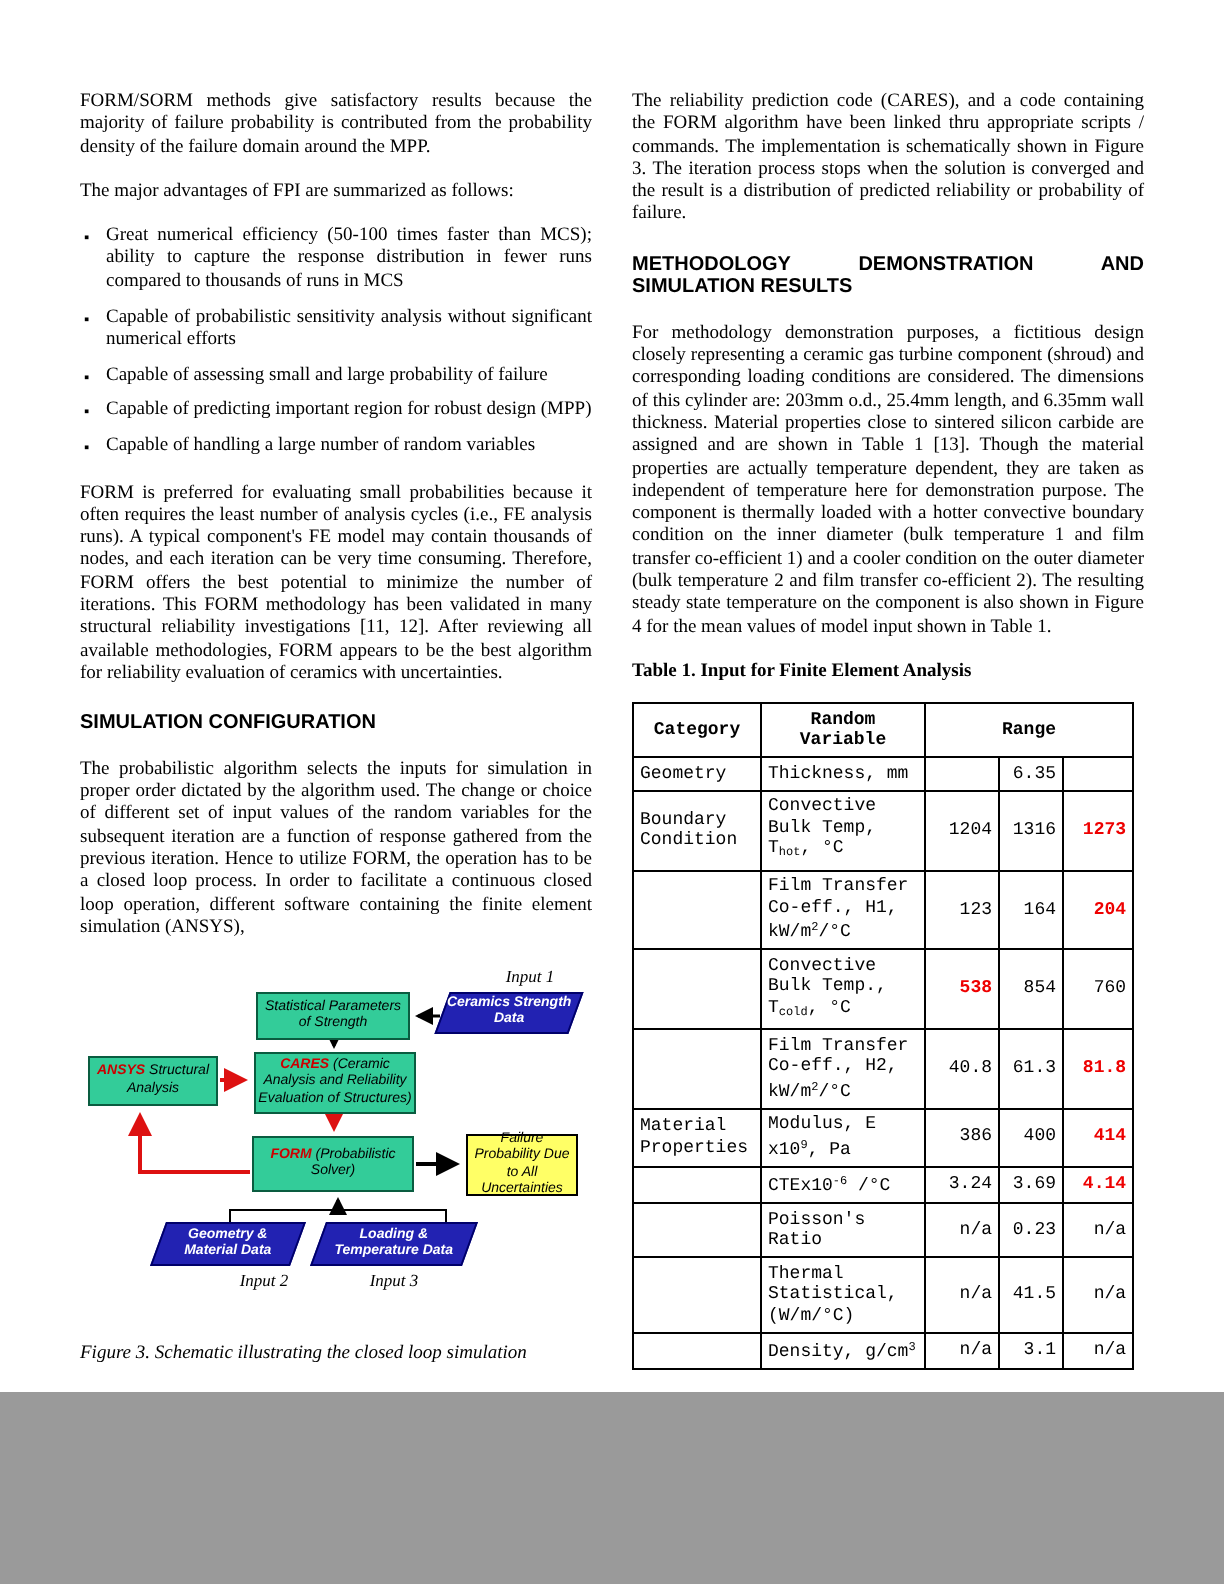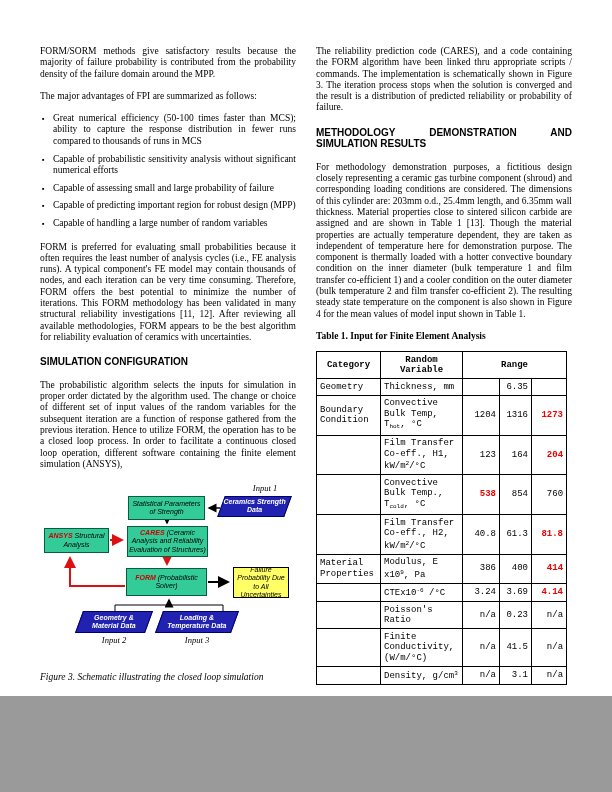--- a/index.html
+++ b/index.html
@@ -130,21 +130,21 @@
         <span>Failure Probability Due to All Uncertainties</span>
       </div>
 
       <div class="ppl" style="left: 39px; top: 130px; width: 70px; height: 22px; background-color: rgb(34, 34, 178);">
         <span>Geometry &amp; Material Data</span>
       </div>
       <div class="ppl" style="left: 119px; top: 130px; width: 76px; height: 22px; background-color: rgb(34, 34, 178);">
         <span>Loading &amp; Temperature Data</span>
       </div>
 
-      <div class="input-label" style="left:35px; top:154px; width:78px;">Input 2</div>
+      <div class="input-label" style="left:53px; top:154px; width:78px;">Input 2</div>
       <div class="input-label" style="left:115px; top:154px; width:84px;">Input 3</div>
     </div>
 
     <div class="fig-caption">Figure 3.  Schematic illustrating the closed loop simulation</div>
   </div>
 
   <div class="col col-right">
     <p>The reliability prediction code (CARES), and a code containing the FORM algorithm have been linked thru appropriate scripts / commands.  The implementation is schematically shown in Figure 3.  The iteration process stops when the solution is converged and the result is a distribution of predicted reliability or probability of failure.</p>
     <div class="heading">
       <div class="spread">METHODOLOGY DEMONSTRATION AND</div>
@@ -221,21 +221,21 @@
           </tr>
           <tr>
             <td class="cat"></td>
             <td class="var"><span>Poisson's Ratio</span></td>
             <td class="val">n/a</td>
             <td class="val">0.23</td>
             <td class="val">n/a</td>
           </tr>
           <tr>
             <td class="cat"></td>
-            <td class="var"><span>Finite Conductivity, (W/m/°C)</span></td>
+            <td class="var"><span>Thermal Statistical, (W/m/°C)</span></td>
             <td class="val">n/a</td>
             <td class="val">41.5</td>
             <td class="val">n/a</td>
           </tr>
           <tr>
             <td class="cat"></td>
             <td class="var"><span>Density, g/cm</span><sup>3</sup></td>
             <td class="val">n/a</td>
             <td class="val">3.1</td>
             <td class="val">n/a</td>

